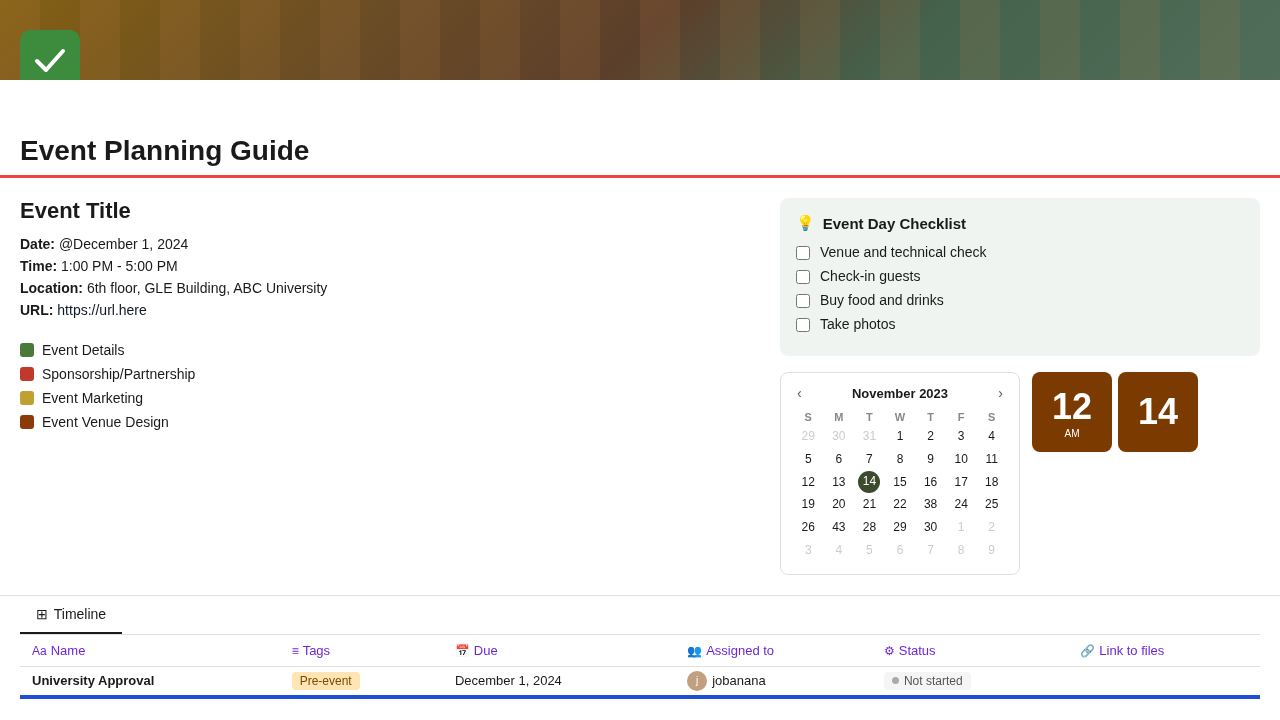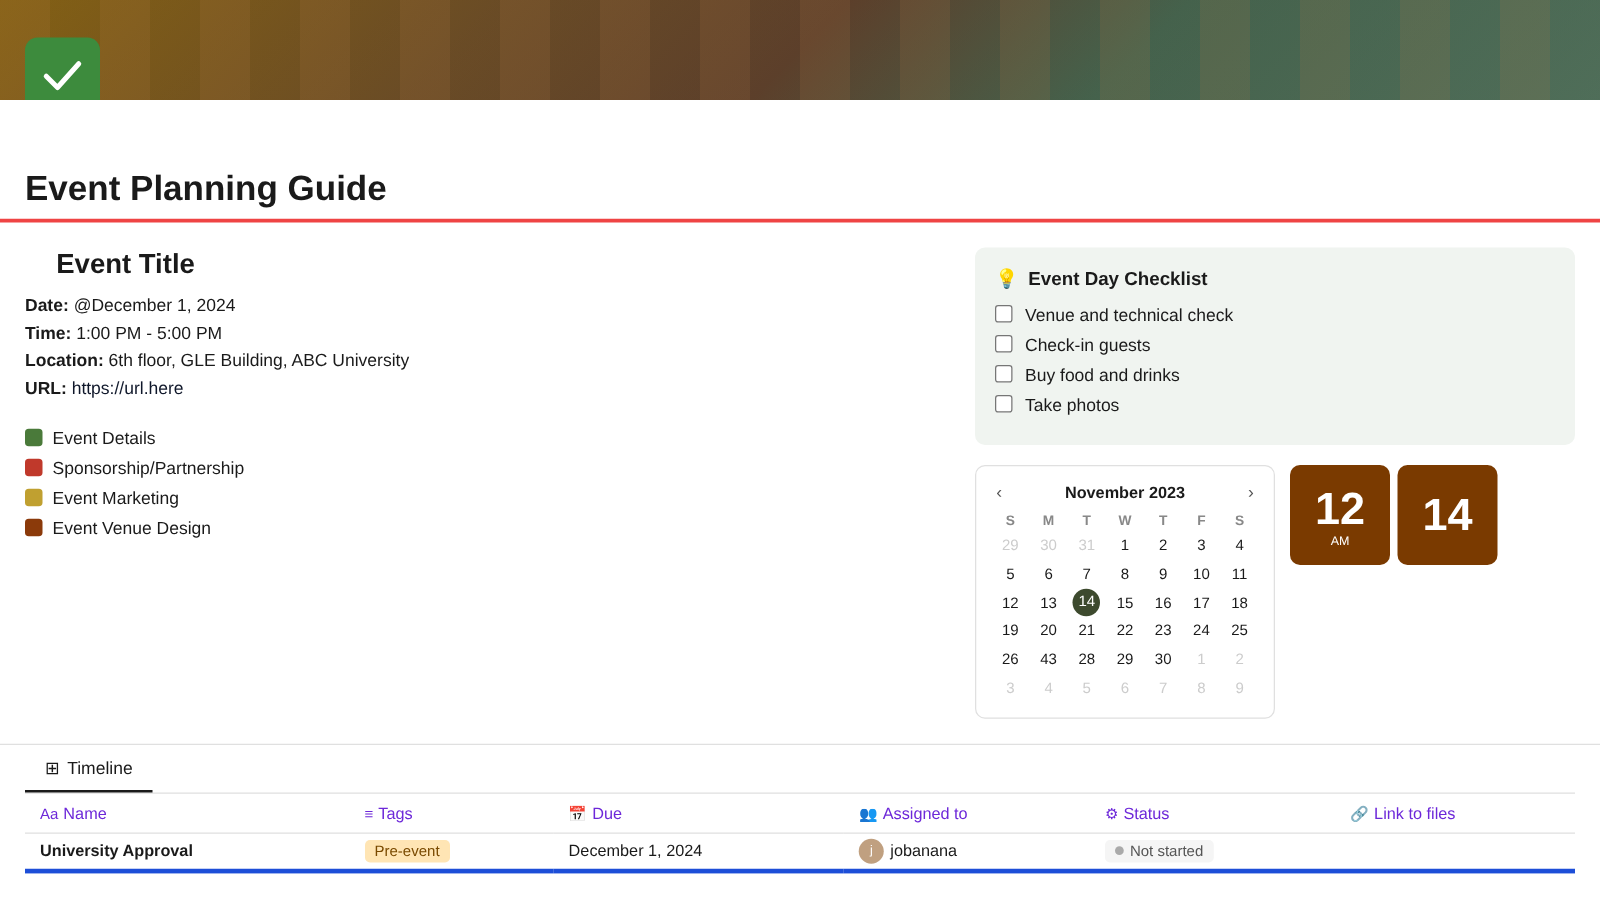--- a/index.html
+++ b/index.html
@@ -58,21 +58,20 @@
 
     .left-panel {
       flex: 1;
       min-width: 0;
     }
 
     .event-title {
       font-size: 22px;
       font-weight: 700;
       margin-bottom: 12px;
-      margin-left: 25px;
     }
     .event-meta { margin-bottom: 6px; font-size: 14px; }
     .event-meta strong { font-weight: 600; }
     .event-meta a { color: #0f172a; text-decoration: none; }
 
     .nav-links { margin-top: 20px; }
     .nav-link {
       display: flex;
       align-items: center;
       gap: 8px;
@@ -103,21 +102,21 @@
     .checklist-header {
       display: flex;
       align-items: center;
       gap: 8px;
       font-size: 15px;
       font-weight: 600;
       margin-bottom: 12px;
     }
     .checklist-item {
       display: flex;
-      align-items: flex-start;
+      align-items: flex-end;
       gap: 10px;
       margin-bottom: 8px;
       font-size: 14px;
     }
     .checklist-item input[type="checkbox"] {
       width: 14px;
       height: 14px;
       accent-color: #3d8b3d;
     }
 
@@ -393,21 +392,21 @@
               <div class="cal-day today">14</div>
             </div>
             <div class="cal-day">15</div>
             <div class="cal-day">16</div>
             <div class="cal-day">17</div>
             <div class="cal-day">18</div>
             <div class="cal-day">19</div>
             <div class="cal-day">20</div>
             <div class="cal-day">21</div>
             <div class="cal-day">22</div>
-            <div class="cal-day">23</div>
+            <div class="cal-day">38</div>
             <div class="cal-day">24</div>
             <div class="cal-day">25</div>
             <div class="cal-day">26</div>
             <div class="cal-day">43</div>
             <div class="cal-day">28</div>
             <div class="cal-day">29</div>
             <div class="cal-day">30</div>
             <div class="cal-day other-month">1</div>
             <div class="cal-day other-month">2</div>
             <div class="cal-day other-month">3</div>

